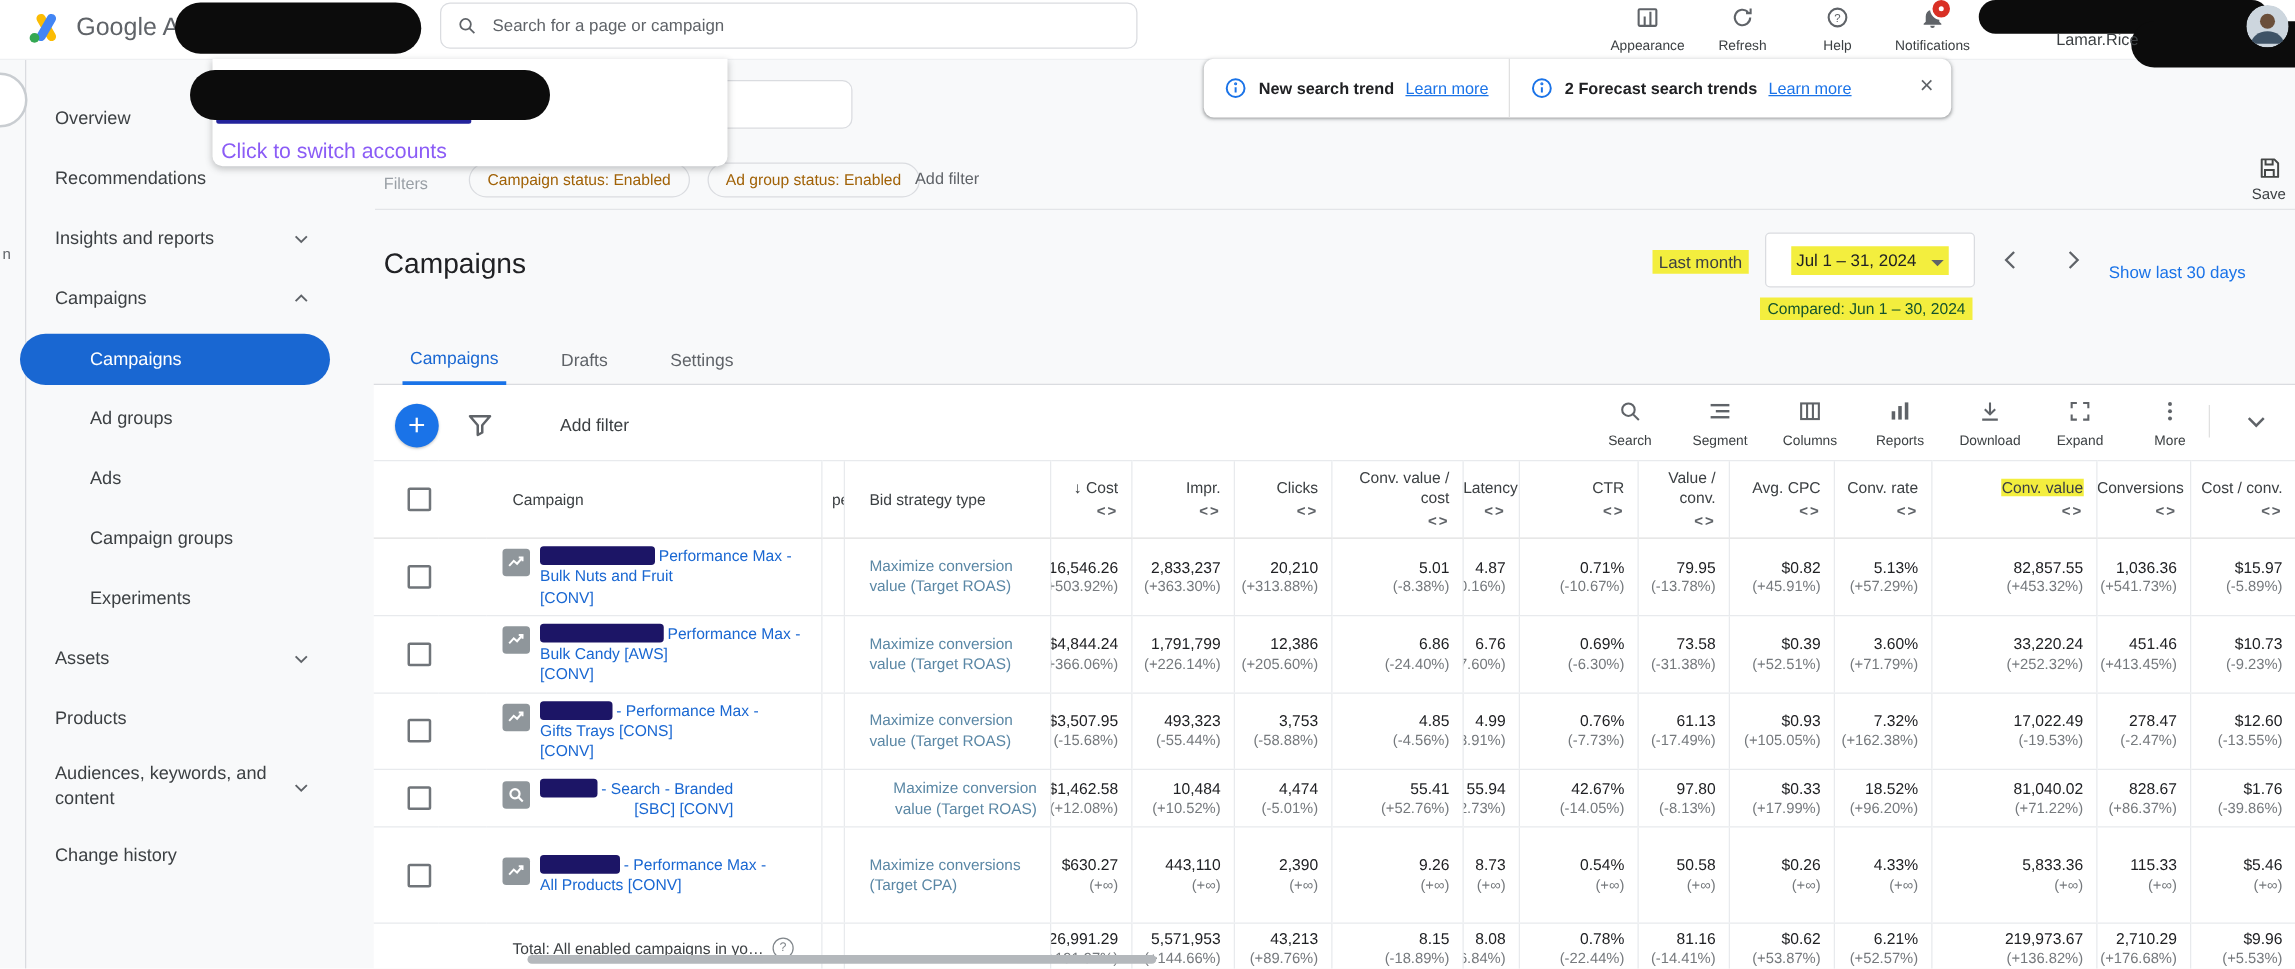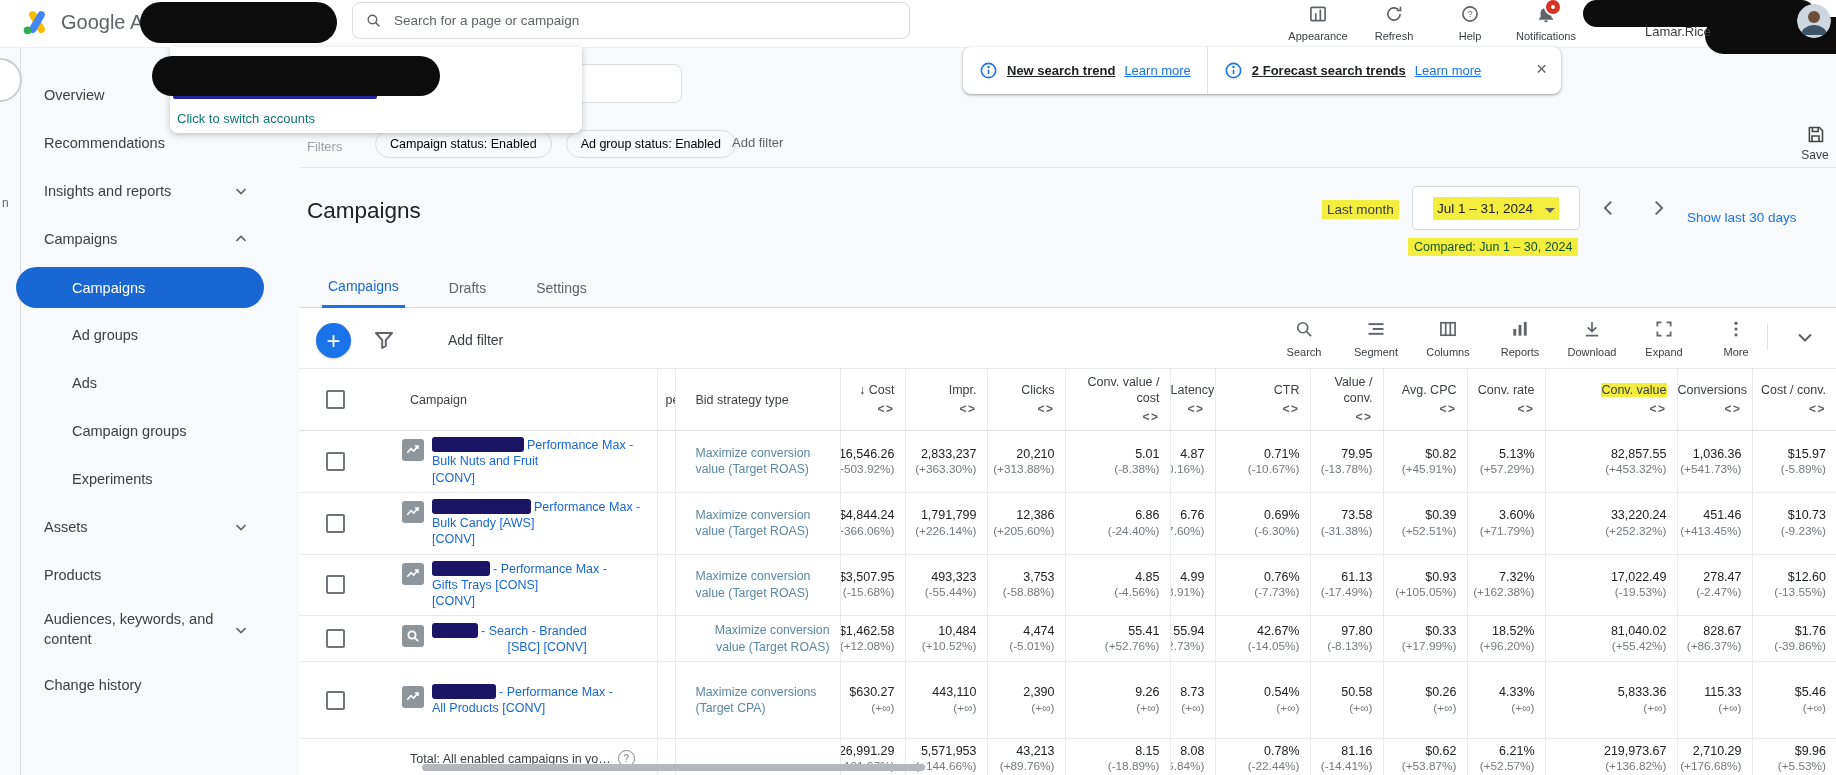--- a/index.html
+++ b/index.html
@@ -29,50 +29,50 @@
   #tb-user-redact2{left:1705px;top:17px;width:131px;height:37px;border-radius:19px 0 0 19px;}
   #tb-username{position:absolute;left:1645px;top:24px;font-size:13px;color:#3c4043;z-index:6;}
   #tb-avatar{position:absolute;left:1797px;top:4px;width:34px;height:34px;border-radius:50%;overflow:hidden;z-index:7;}
 
   
   #banner{position:absolute;left:963px;top:47px;width:598px;height:47px;background:#fff;border-radius:8px;z-index:5;
           box-shadow:0 1px 2px rgba(60,64,67,.3),0 1px 3px 1px rgba(60,64,67,.15);display:flex;align-items:center;}
   .banner-seg{display:flex;align-items:center;gap:9px;padding:0 16px;height:100%;}
   .banner-seg.first{border-right:1px solid #e0e0e0;}
   .banner-seg svg{width:19px;height:19px;flex:none;}
-  .banner-text{font-size:13px;font-weight:700;color:#202124;white-space:nowrap;text-decoration:underline;}
+  .banner-text{font-size:13px;font-weight:700;color:#202124;white-space:nowrap;}
   .banner-link{font-size:13px;color:#1a73e8;text-decoration:underline;white-space:nowrap;cursor:pointer;}
   #banner-close{position:absolute;right:14px;top:12px;font-size:19px;color:#5f6368;cursor:pointer;line-height:1;}
 
   
   #input-fragment{position:absolute;left:560px;top:64px;width:120px;height:37px;background:#fff;border:1px solid #dadce0;border-radius:8px;z-index:5;}
   #dropdown{position:absolute;left:170px;top:47px;width:412px;height:86px;background:#fff;border-radius:0 0 8px 8px;z-index:6;
             box-shadow:0 2px 6px rgba(60,64,67,.3);}
   #dd-navy{left:173px;top:90px;width:204px;height:9px;z-index:6;border-radius:2px;}
   #dd-redact{left:152px;top:56px;width:288px;height:40px;z-index:7;}
-  #dd-tooltip{position:absolute;left:177px;top:111px;font-size:13px;color:#0f766e;z-index:8;}
+  #dd-tooltip{position:absolute;left:177px;top:111px;font-size:17px;color:#8b5cf6;z-index:8;}
 
   
   #rail-ring{position:absolute;left:-22px;top:58px;width:40px;height:40px;border-radius:50%;border:2px solid #c9cdd1;background:#fff;z-index:2;}
   #rail-n{position:absolute;left:2px;top:196px;font-size:12px;color:#5f6368;z-index:2;}
   #sidebar-divider{position:absolute;left:20px;top:47px;bottom:0;width:1px;background:#dadce0;}
   #sidebar{position:absolute;left:20px;top:47px;width:280px;padding-top:24px;}
   .side-item{position:relative;height:48px;display:flex;align-items:center;padding-left:24px;font-size:14.5px;color:#3c4043;cursor:pointer;box-sizing:border-box;}
   .side-item.sub{padding-left:52px;}
   .side-item.selected{background:#1967d2;color:#fff;border-radius:22px;height:41px;width:248px;margin:4px 0 3px -4px;padding-left:56px;font-weight:500;}
   .side-item.twoline{height:62px;}
   .side-item.twoline .side-label{width:200px;line-height:1.35;}
   .side-chev{position:absolute;right:50px;top:50%;transform:translateY(-50%);width:18px;height:18px;color:#5f6368;}
   .side-chev svg{width:18px;height:18px;display:block;}
 
   
   #filters-label{position:absolute;left:307px;top:139px;font-size:13px;color:#9aa0a6;}
   #chips{position:absolute;left:375px;top:130px;display:flex;gap:14px;}
   .chip{height:26px;border:1px solid #dadce0;border-radius:14px;display:flex;align-items:center;padding:0 14px;
-        font-size:12.5px;color:#000000;background:#f8f9fa;white-space:nowrap;cursor:pointer;}
+        font-size:12.5px;color:#a16207;background:#f8f9fa;white-space:nowrap;cursor:pointer;}
   #add-filter-top{position:absolute;left:732px;top:135px;font-size:13px;color:#5f6368;cursor:pointer;}
   #save-ctl{position:absolute;left:1793px;top:124px;width:44px;display:flex;flex-direction:column;align-items:center;color:#3c4043;cursor:pointer;justify-content:flex-end;}
   #save-ctl svg{width:21px;height:21px;color:#444746;}
   #save-ctl .tlabel{font-size:12px;margin-top:3px;}
   #subheader-line{position:absolute;left:300px;right:0;top:167px;height:1px;background:#e3e5e8;}
 
   
   #page-title{position:absolute;left:307px;top:198px;font-size:22.5px;color:#202124;}
   #date-preset{position:absolute;left:1322px;top:200px;font-size:13.5px;color:#3c4043;padding:2px 5px;}
   #date-btn{position:absolute;left:1412px;top:186px;width:168px;height:44px;border:1px solid #dadce0;border-radius:4px;background:#fff;
@@ -737,21 +737,21 @@
               <td class="metric vline">
                 <div class="mv">$0.33</div>
                 <div class="md">(+17.99%)</div>
               </td>
               <td class="metric vline">
                 <div class="mv">18.52%</div>
                 <div class="md">(+96.20%)</div>
               </td>
               <td class="metric vline">
                 <div class="mv">81,040.02</div>
-                <div class="md">(+55.42%)</div>
+                <div class="md">(+71.22%)</div>
               </td>
               <td class="metric vline">
                 <div class="mv">828.67</div>
                 <div class="md">(+86.37%)</div>
               </td>
               <td class="metric vline">
                 <div class="mv">$1.76</div>
                 <div class="md">(-39.86%)</div>
               </td>
             </tr>

